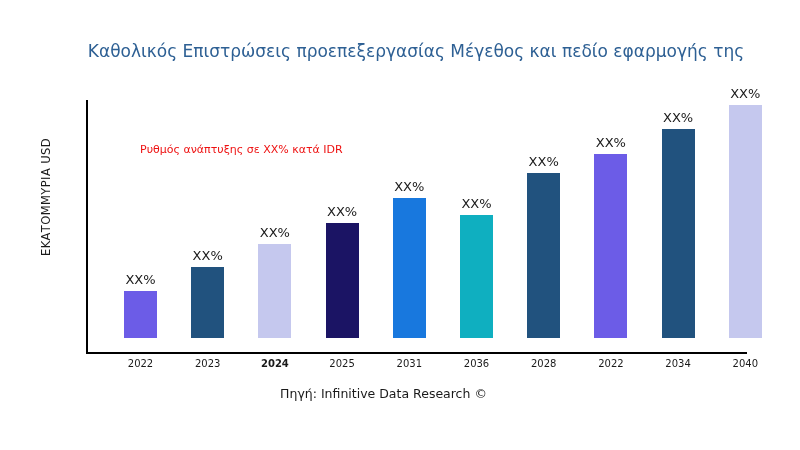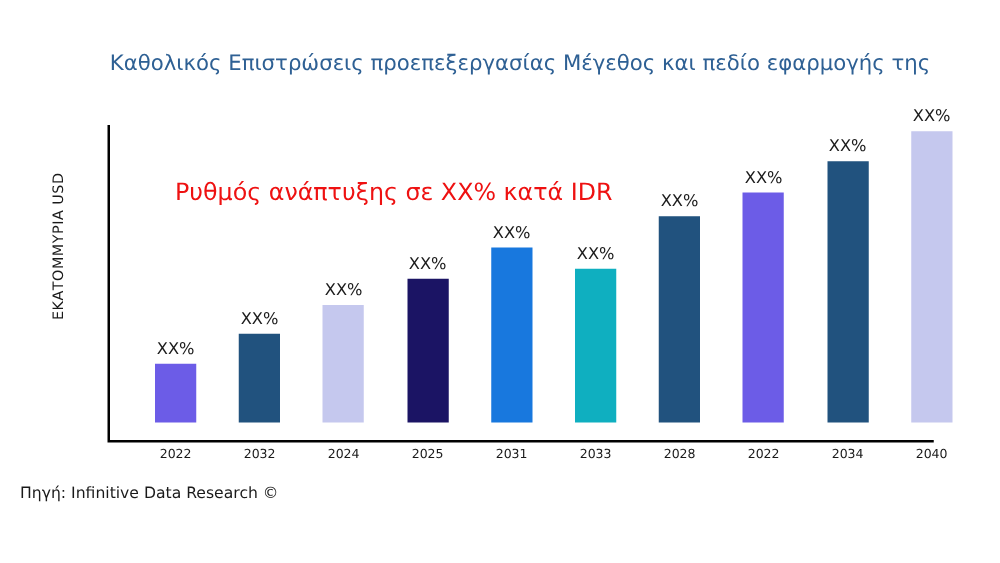--- a/index.html
+++ b/index.html
@@ -64,21 +64,21 @@
     width: 661px;
     height: 2px;
     background: #000000;
   }
 
   
   #growth-annotation {
     position: absolute;
     left: 124px;
     top: 143px;
-    font-size: 19px;
+    font-size: 11px;
     color: #ee1111;
     white-space: nowrap;
   }
   .bar-wrap {
     position: absolute;
     bottom: 112px;   
     width: 33px;
     height: 260px;
   }
   .bar-rect {
@@ -104,20 +104,21 @@
     font-size: 10px;
     color: #1a1a1a;
   }
 
   
   #source-note {
     position: absolute;
     left: 0;
     top: 386px;
     width: 735px;
+    text-align: center;
     font-size: 12.5px;
     color: #1a1a1a;
     white-space: nowrap;
   }
 </style>
 </head>
 <body>
 
 <div id="canvas">
 
@@ -169,22 +170,22 @@
       </div>
       <div class="bar-wrap" style="left: 712.8px;">
         <div class="bar-rect" style="height: 233px; background: rgb(197, 200, 238);"></div>
         <div class="bar-value" style="bottom: 237px;">XX%</div>
       </div>
     </div>
 
   <div id="source-note">Πηγή: Infinitive Data Research ©</div>
 
 <div class="tick-label" style="position: absolute; left: 94px;">2022</div>
-    <div class="tick-label" style="position: absolute; left: 161.2px;">2032</div>
-    <div class="tick-label" style="position: absolute; left: 228.4px;">2024</div>
+    <div class="tick-label" style="position: absolute; left: 161.2px;">2023</div>
+    <div class="tick-label" style="position: absolute; left: 228.4px; font-weight: bold;">2024</div>
     <div class="tick-label" style="position: absolute; left: 295.6px;">2025</div>
     <div class="tick-label" style="position: absolute; left: 362.8px;">2031</div>
-    <div class="tick-label" style="position: absolute; left: 430px;">2033</div>
+    <div class="tick-label" style="position: absolute; left: 430px;">2036</div>
     <div class="tick-label" style="position: absolute; left: 497.2px;">2028</div>
     <div class="tick-label" style="position: absolute; left: 564.4px;">2022</div>
     <div class="tick-label" style="position: absolute; left: 631.6px;">2034</div>
     <div class="tick-label" style="position: absolute; left: 698.8px;">2040</div>
   </div>
 
 </body></html>

